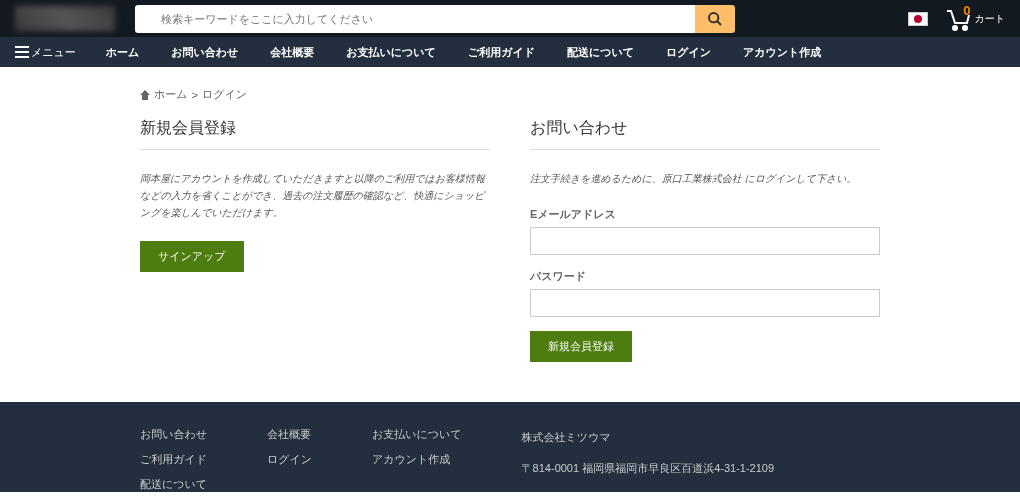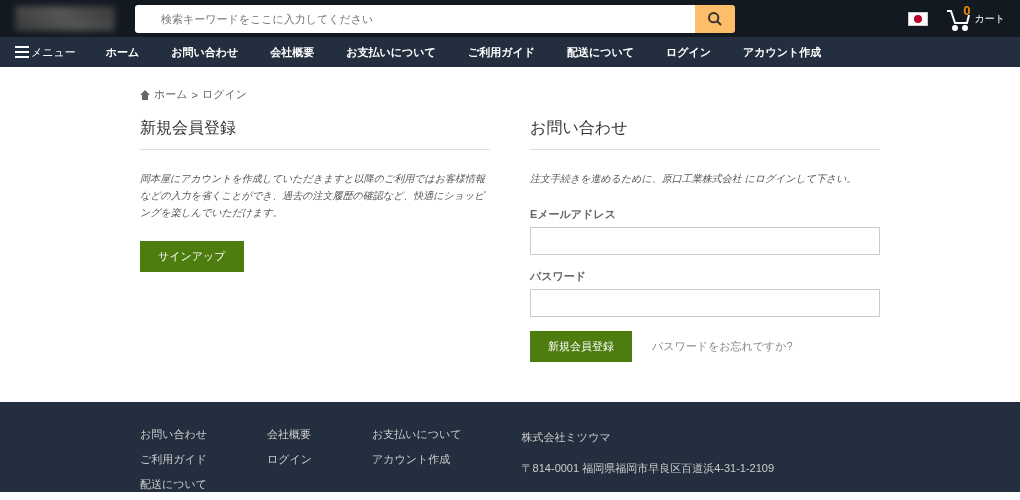--- a/index.html
+++ b/index.html
@@ -113,21 +113,20 @@
       <div class="form-group">
         <label class="form-label">Eメールアドレス</label>
         <input class="form-input" type="text" style="">
       </div>
       <div class="form-group">
         <label class="form-label">パスワード</label>
         <input class="form-input" type="password" style="">
       </div>
       <div class="signin-row">
         <button class="btn-dark">新規会員登録</button>
-        <a href="#" class="forgot">パスワードをお忘れですか?</a>
       </div>
     </div>
   </div>
 </div>
 
 <div class="footer">
   <div class="footer-cols">
     <div class="fcol">
       <a href="#">お問い合わせ</a>
       <a href="#">ご利用ガイド</a>

